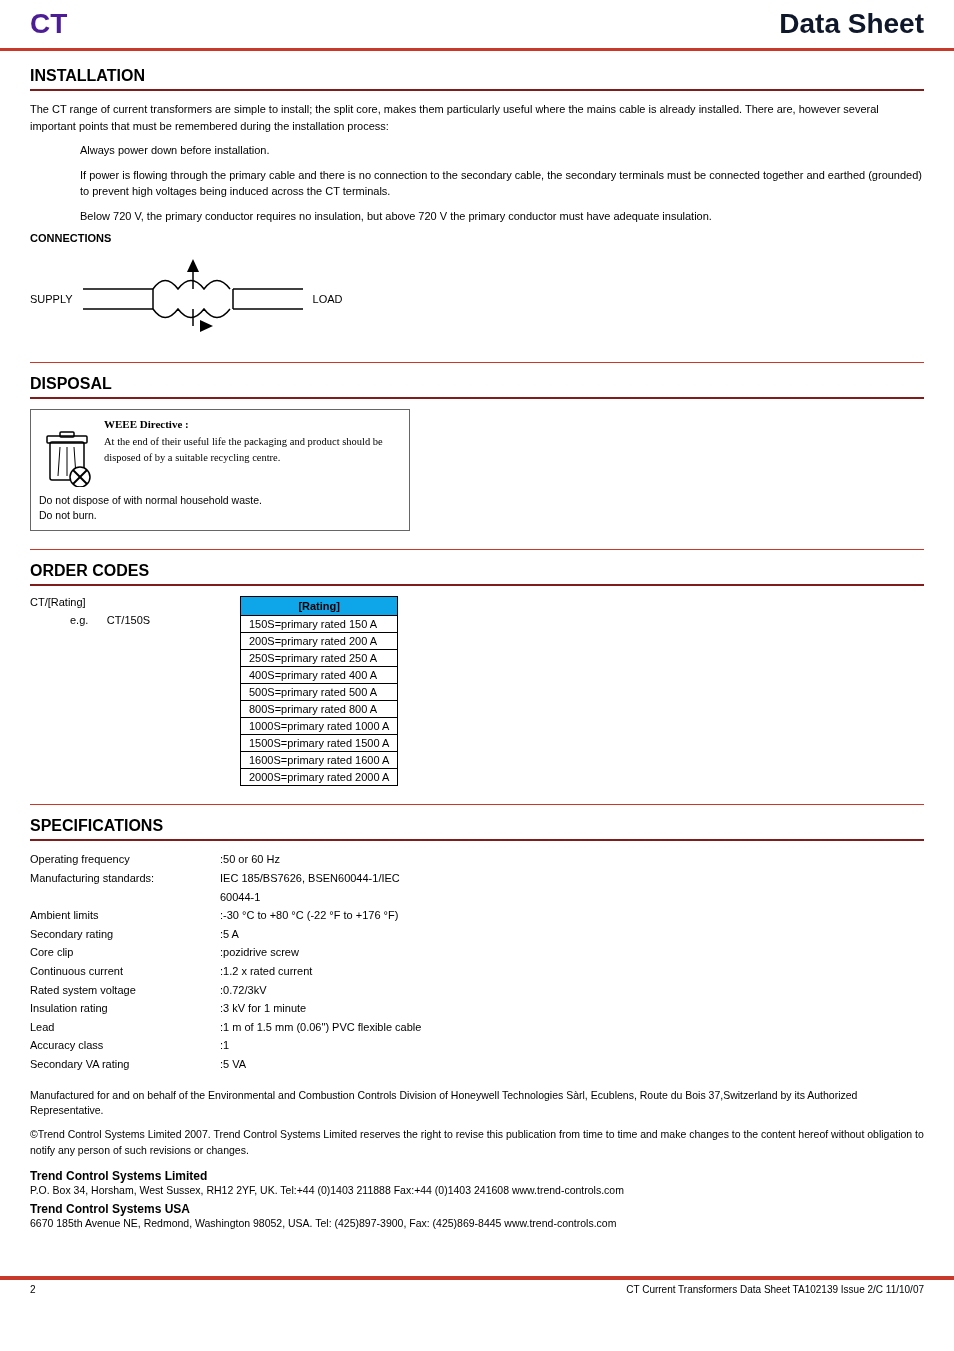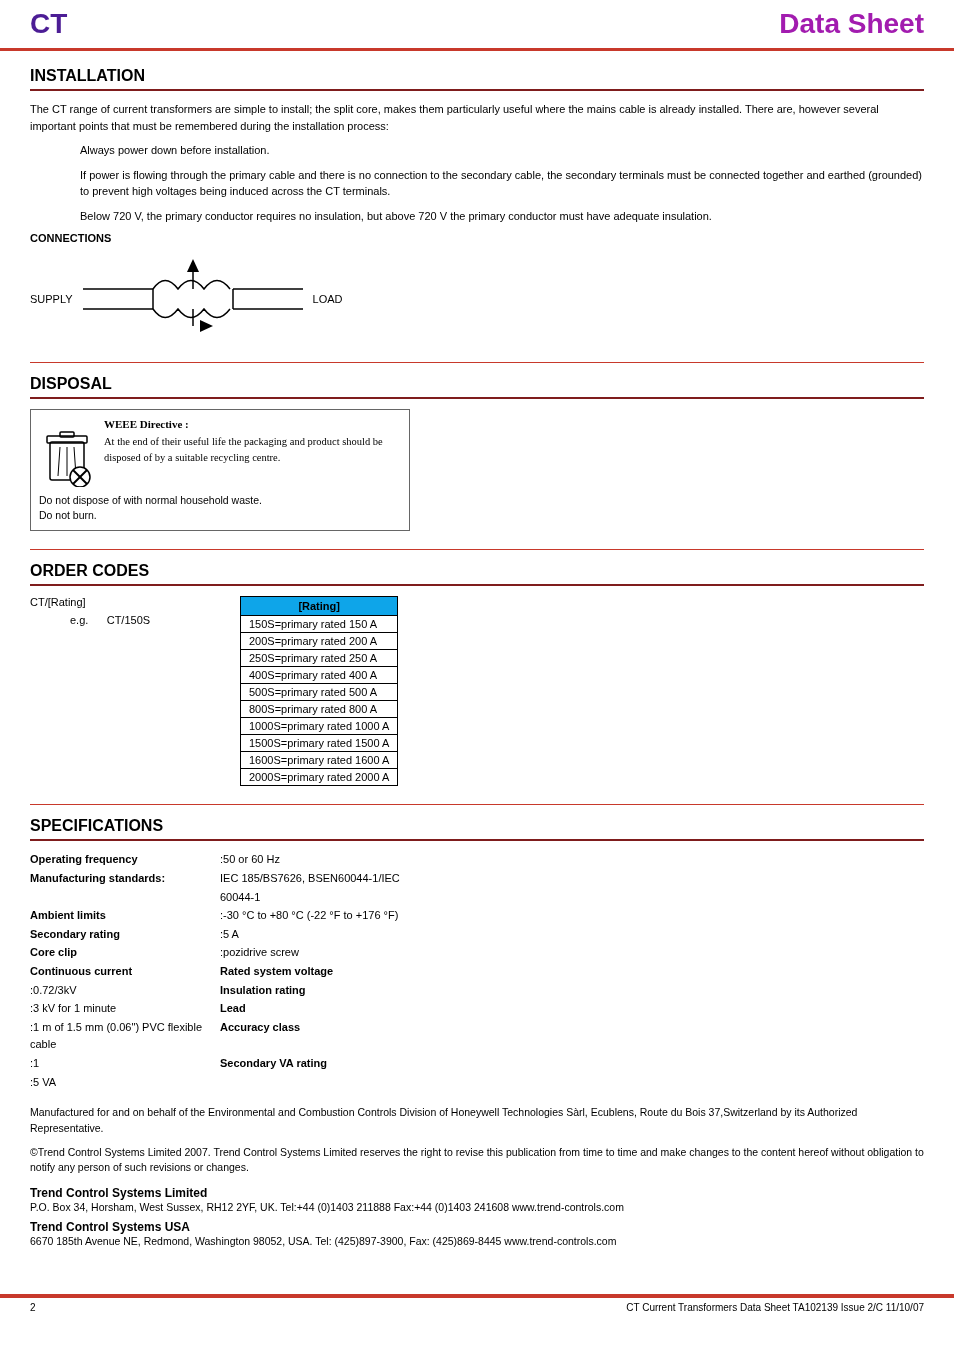--- a/index.html
+++ b/index.html
@@ -22,21 +22,21 @@
       border-bottom: 3px solid #c8392b;
     }
     .header-ct {
       font-size: 28px;
       font-weight: bold;
       color: #4c1d95;
     }
     .header-datasheet {
       font-size: 28px;
       font-weight: bold;
-      color: #a21caf;
+      color: #0f172a;
     }
 
     
     .content {
       padding: 16px 30px;
     }
 
     
     .section {
       margin-bottom: 18px;
@@ -150,21 +150,21 @@
 
     
     .specs-grid {
       display: grid;
       grid-template-columns: 190px 1fr;
       gap: 1px 0;
       font-size: 11px;
       line-height: 1.6;
     }
     .spec-label {
-      font-weight: bold;
+      font-weight: normal;
     }
     .spec-value {
       font-weight: normal;
     }
 
     
     .footer-section {
       margin-top: 14px;
       font-size: 10.5px;
       line-height: 1.5;
@@ -350,20 +350,21 @@
         <div class="spec-value">IEC 185/BS7626, BSEN60044-1/IEC</div>
         <div class="spec-label"></div>
         <div class="spec-value">60044-1</div>
         <div class="spec-label">Ambient limits</div>
         <div class="spec-value">:-30 °C to +80 °C (-22 °F to +176 °F)</div>
         <div class="spec-label">Secondary rating</div>
         <div class="spec-value">:5 A</div>
         <div class="spec-label">Core clip</div>
         <div class="spec-value">:pozidrive  screw</div>
         <div class="spec-label">Continuous current</div>
+        <div class="spec-value">:1.2 x rated current</div>
         <div class="spec-label">Rated system voltage</div>
         <div class="spec-value">:0.72/3kV</div>
         <div class="spec-label">Insulation rating</div>
         <div class="spec-value">:3 kV for 1 minute</div>
         <div class="spec-label">Lead</div>
         <div class="spec-value">:1 m of 1.5 mm (0.06") PVC flexible cable</div>
         <div class="spec-label">Accuracy class</div>
         <div class="spec-value">:1</div>
         <div class="spec-label">Secondary VA rating</div>
         <div class="spec-value">:5 VA</div>

